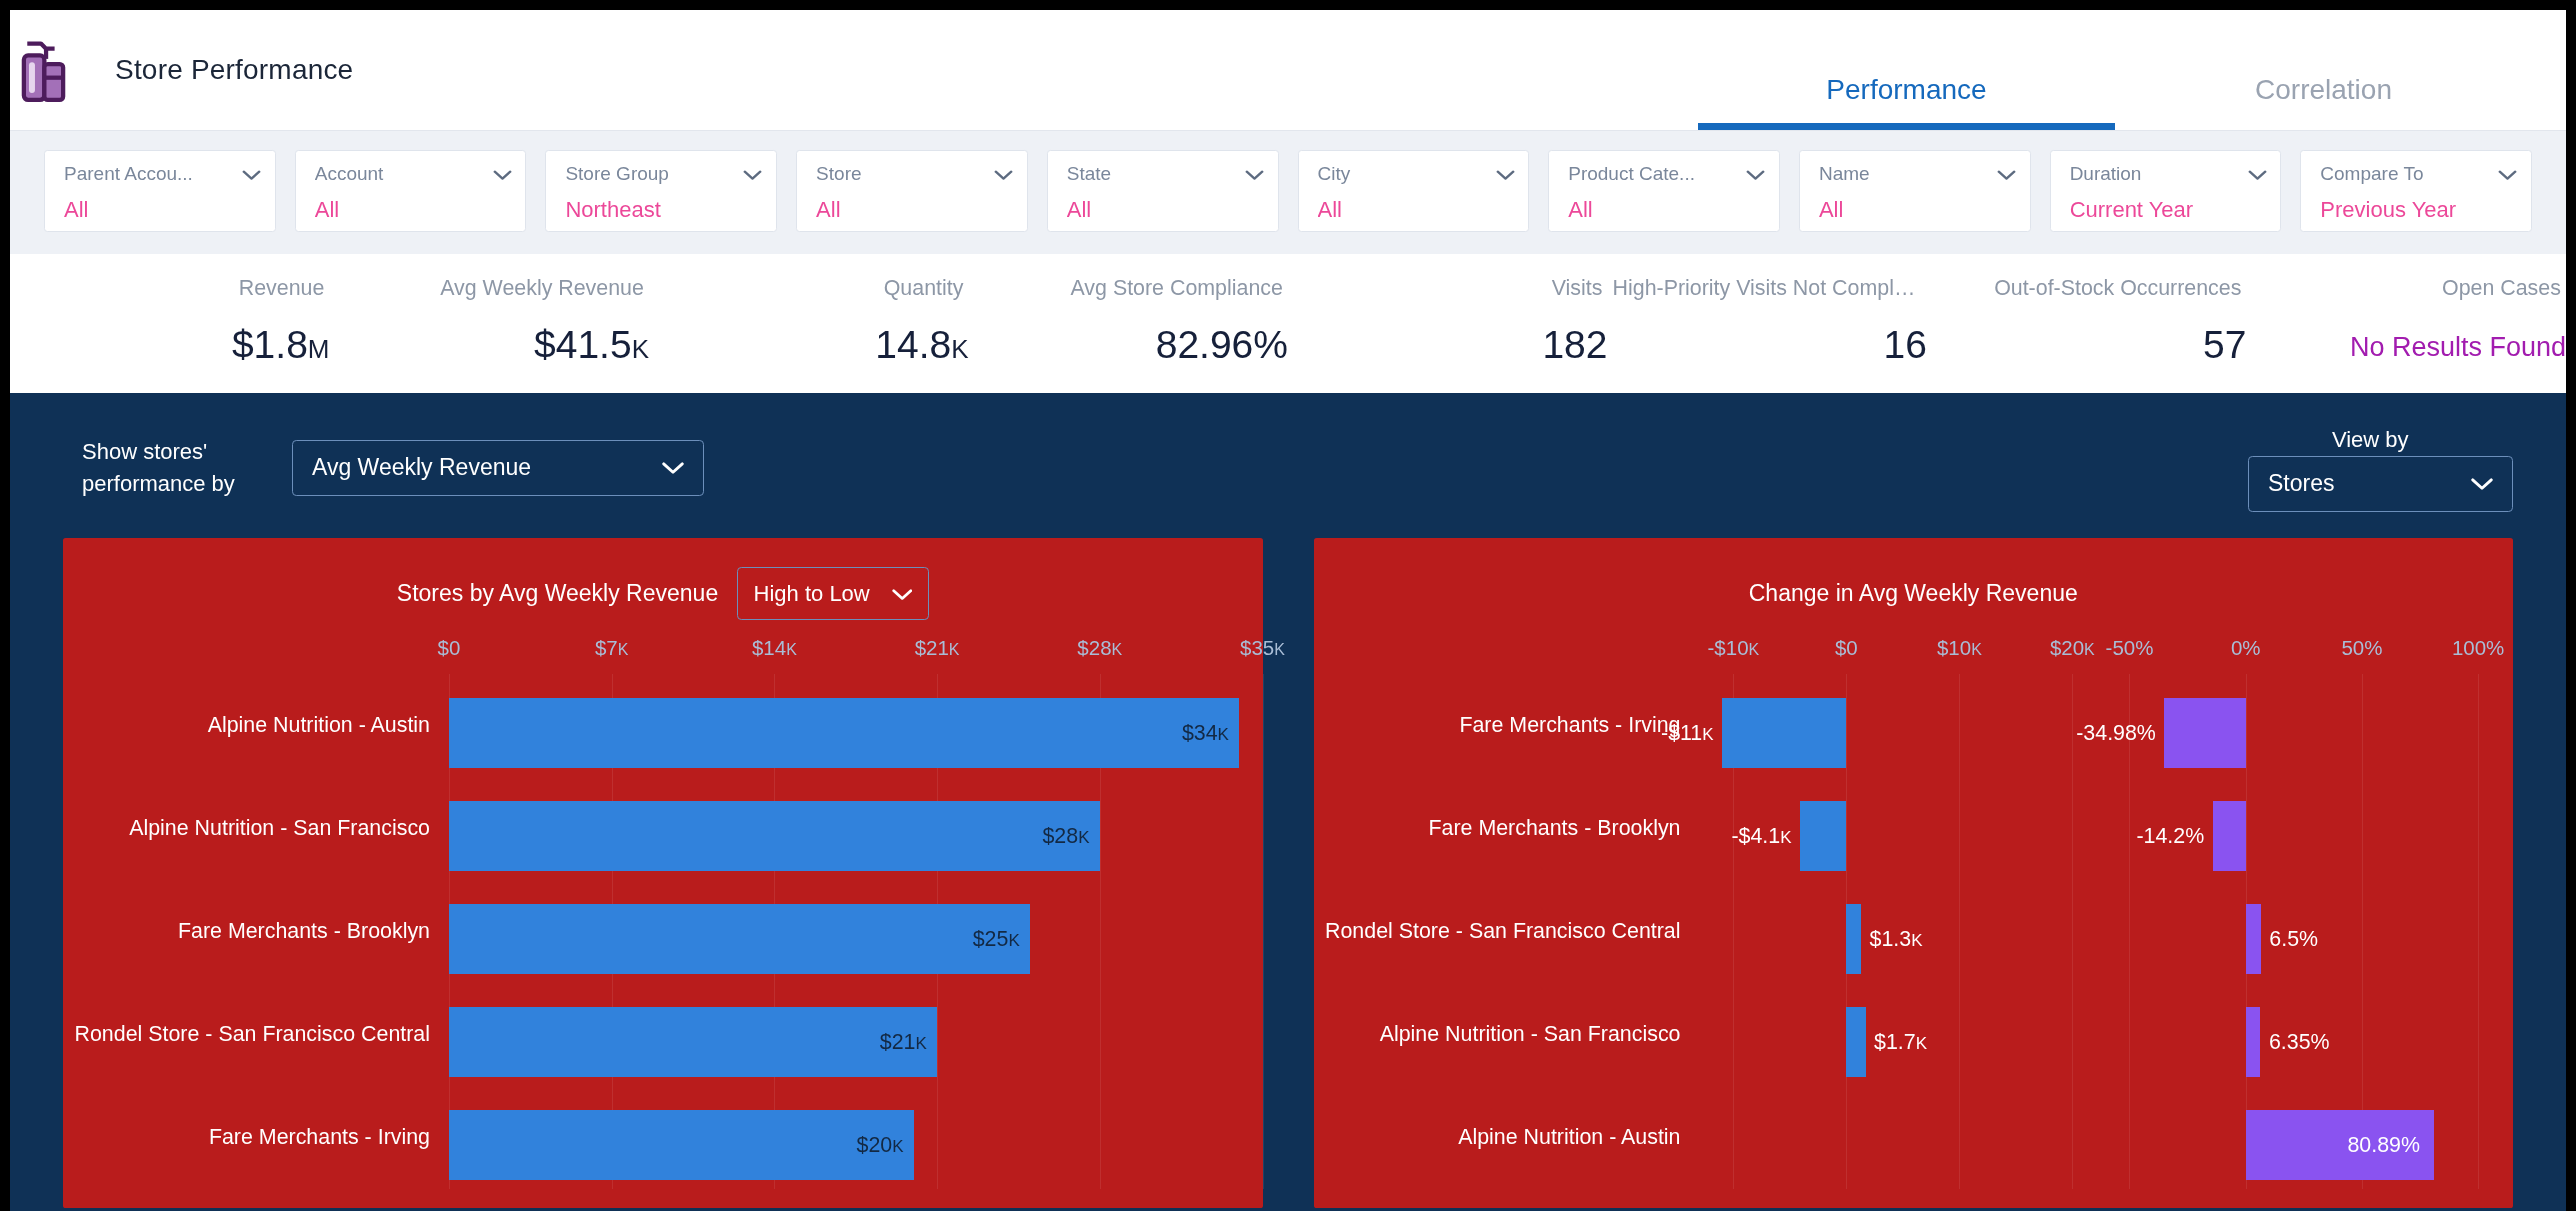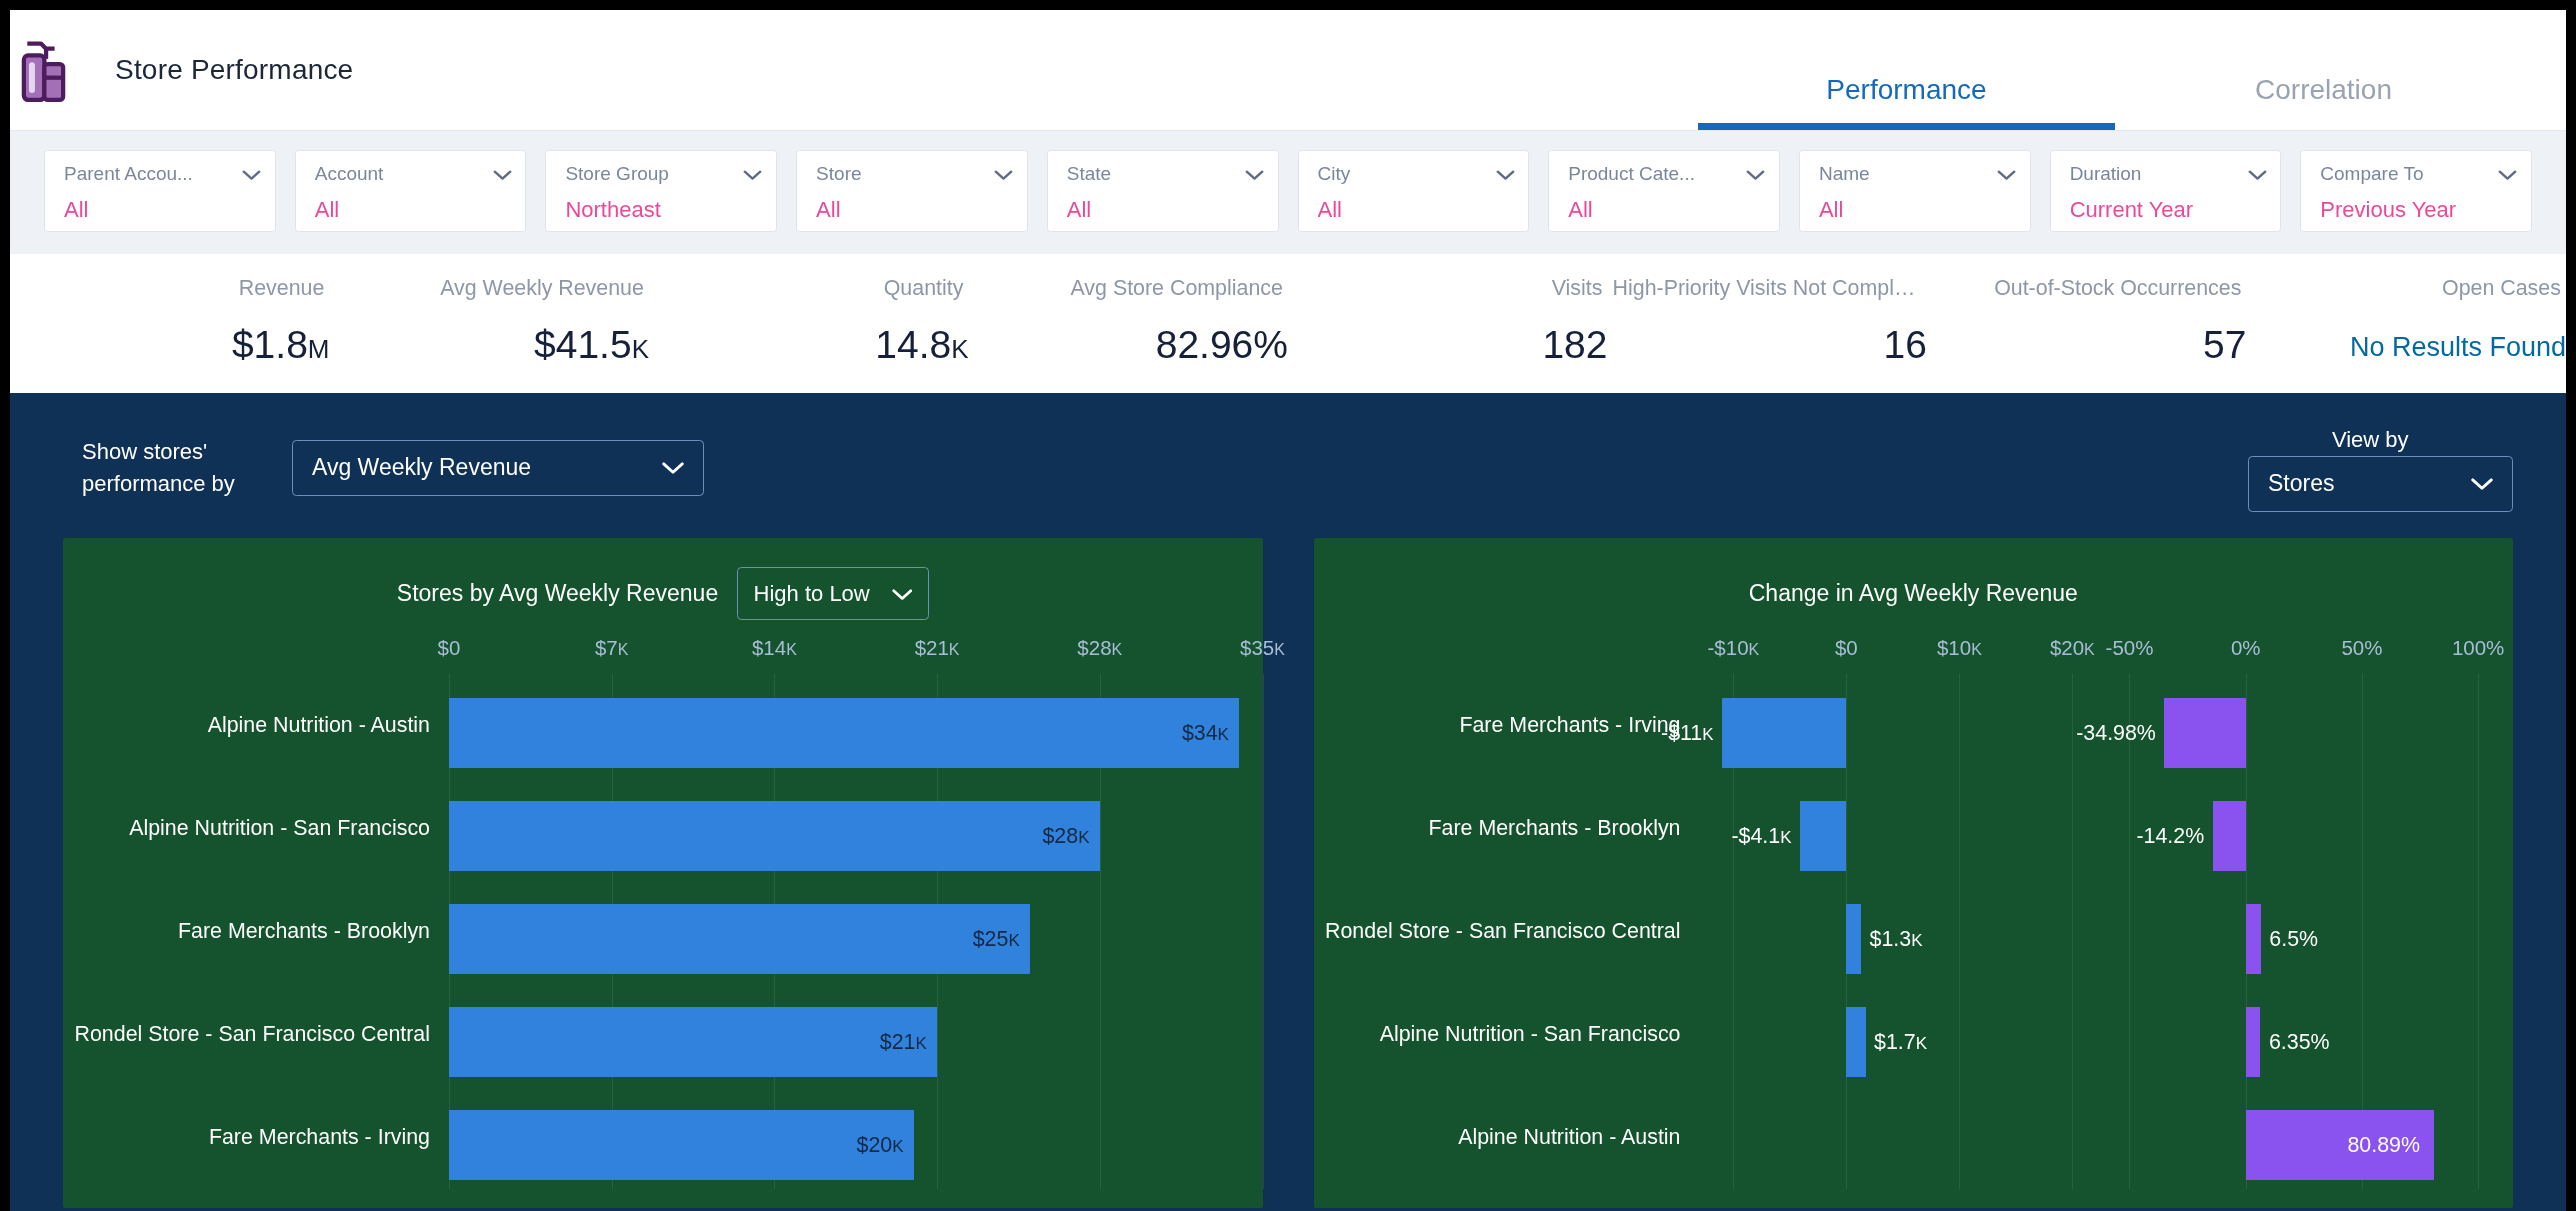--- a/index.html
+++ b/index.html
@@ -111,21 +111,21 @@
     overflow: hidden;
     text-overflow: ellipsis;
     padding: 0 5.1px;
   }
   .kpi-value {
     font-size: 39px;
     color: #16203a;
     margin-top: 22px;
     white-space: nowrap;
   }
-  .kpi-value.small { font-size: 27px; margin-top: 31px; color: #0369a1; }
+  .kpi-value.small { font-size: 27px; margin-top: 31px; color: #a21caf; }
   .kpi-value .suffix { font-size: 26px; }
 
   
   .dark {
     background: #0f3156;
     padding: 0 0 12px 0;
     min-height: 795px;
   }
   .controls {
     display: flex;
@@ -163,21 +163,21 @@
   .right-ctrl .ctrl-label { width: auto; margin-right: 5.1px; }
   .right-ctrl .select-dark { min-width: 265px; margin-left: 15.4px; }
 
   
   .panels {
     display: flex;
     gap: 51px;
     padding: 0 53px;
   }
   .panel {
-    background: #14532d;
+    background: #b91c1c;
     border-radius: 2.6px;
     flex: 1 1 0;
     min-width: 0;
     padding: 22px 0 19px 0;
     position: relative;
   }
   .panel-head {
     display: flex;
     align-items: center;
     justify-content: center;

